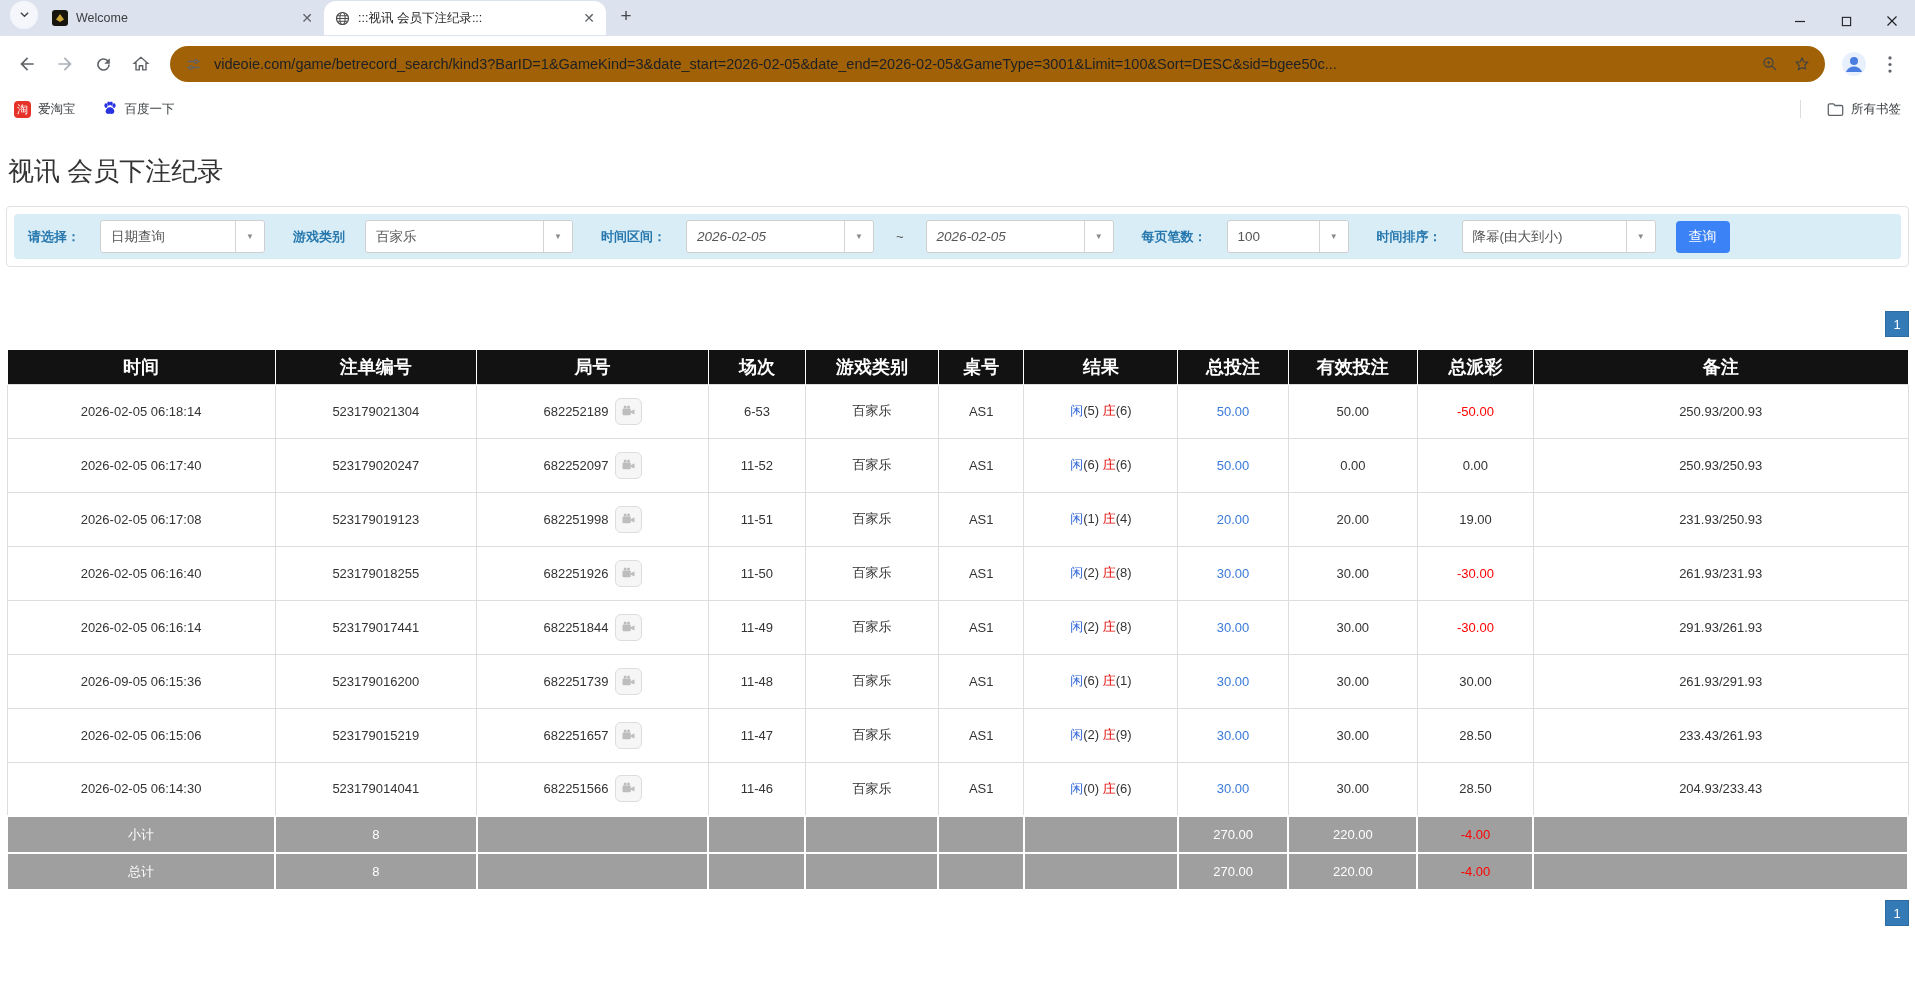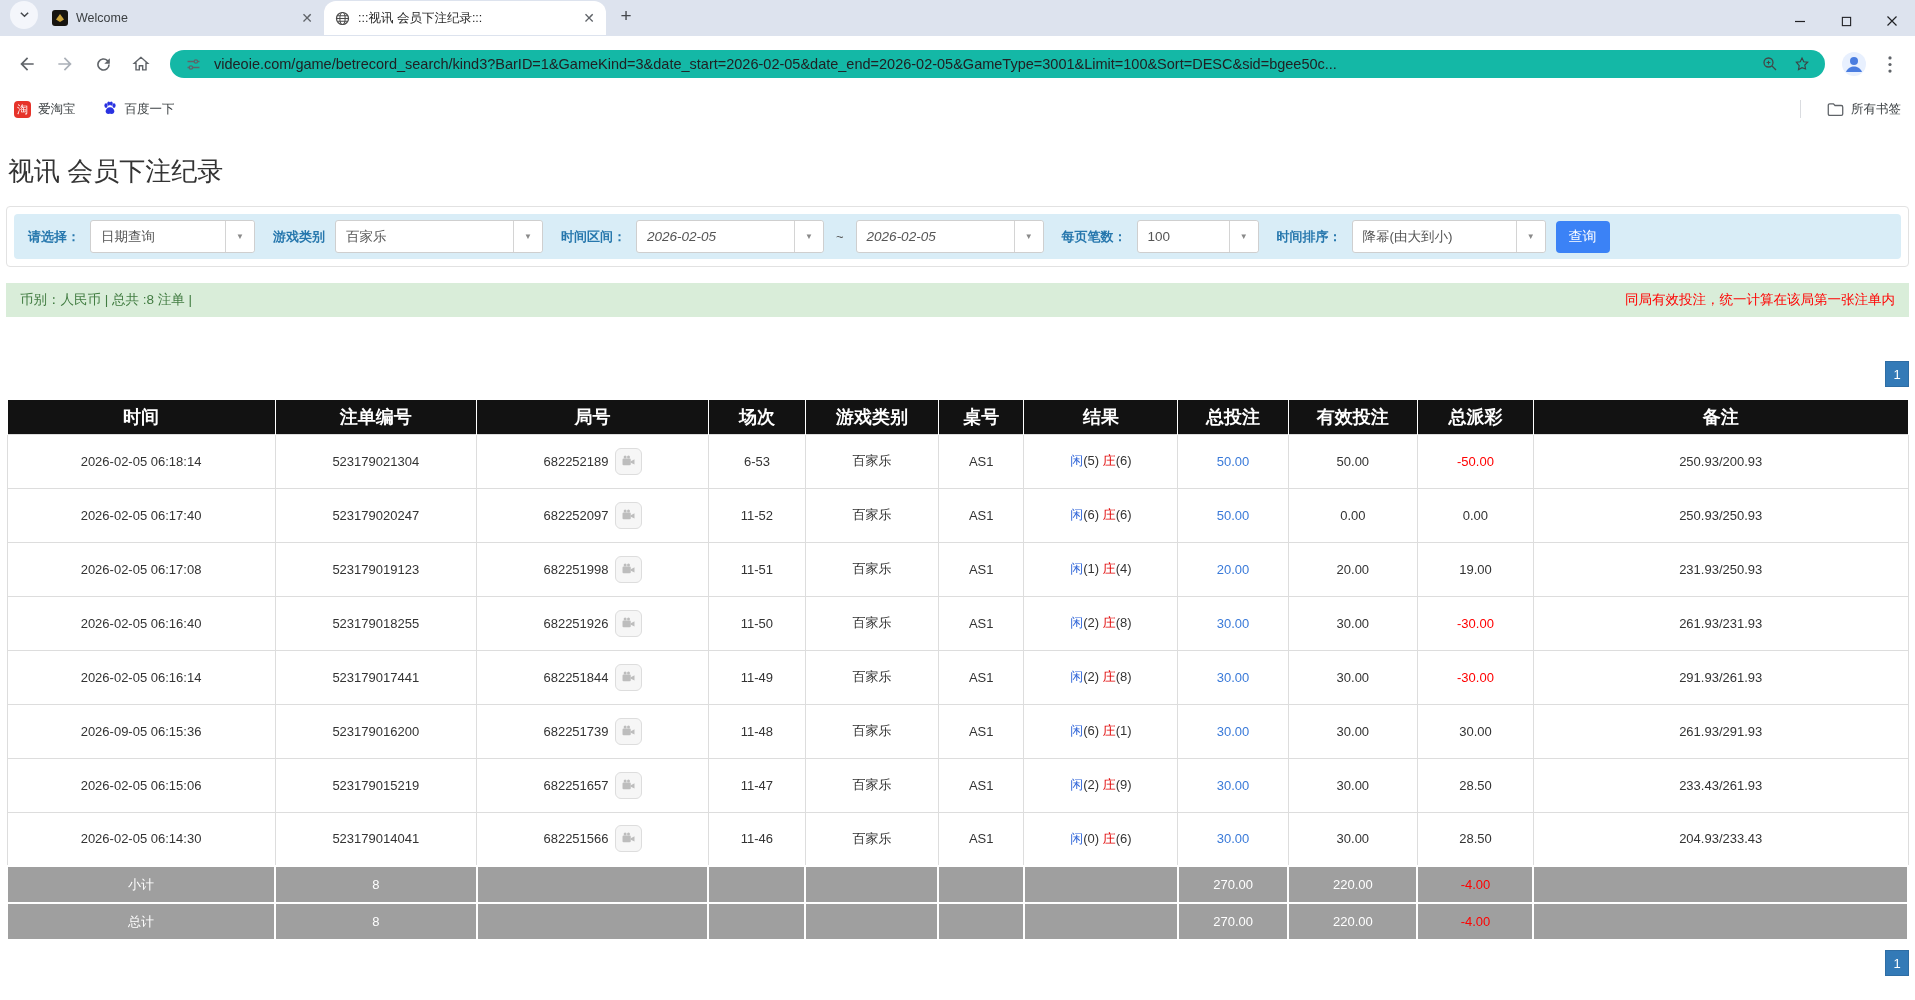--- a/index.html
+++ b/index.html
@@ -20,42 +20,42 @@
   .fav-welcome { background:#17140f; border-radius:3px; position:relative; }
   .fav-welcome::after { content:""; width:8px; height:8px; background:#caa23a; clip-path:polygon(50% 0,100% 70%,50% 100%,0 70%); }
   .newtab-btn { width:28px; height:28px; margin:0 0 5px 6px; border:none; background:transparent; font-size:19px;
                 color:#45484d; cursor:pointer; line-height:1; }
   .win-controls { position:absolute; right:0; top:0; height:42px; display:flex; }
   .win-btn { width:46px; height:100%; display:flex; align-items:center; justify-content:center; color:#202124; cursor:pointer; }
 
   .toolbar { height:56px; background:#fff; display:flex; align-items:center; padding:0 10px; gap:4px; }
   .nav-btn { width:34px; height:34px; border:none; background:transparent; display:flex; align-items:center;
              justify-content:center; border-radius:50%; cursor:pointer; }
-  .urlbar { flex:1; height:28px; background:#14b8a6; border-radius:18px; margin:0 8px; display:flex;
+  .urlbar { flex:1; height:36px; background:#a16207; border-radius:18px; margin:0 8px; display:flex;
             align-items:center; padding:0 12px; gap:10px; min-width:0; }
   .url-text { flex:1; font-size:14.5px; color:#202124; white-space:nowrap; overflow:hidden; text-overflow:ellipsis; }
   .pill-icon { flex:0 0 auto; width:22px; height:22px; display:flex; align-items:center; justify-content:center; cursor:pointer; }
   .avatar-btn { width:34px; height:34px; border-radius:50%; display:flex; align-items:center; justify-content:center; cursor:pointer; }
   .menu-btn { width:30px; height:34px; display:flex; align-items:center; justify-content:center; cursor:pointer; }
 
   .bookmarksbar { height:34px; background:#fff; display:flex; align-items:center; padding:0 14px; gap:26px;
                   font-size:12.5px; color:#3c4043; }
   .bm-item { display:flex; align-items:center; gap:7px; cursor:pointer; }
   .bm-ico-taobao { width:17px; height:17px; background:#e6332a; border-radius:4px; color:#fff; font-size:11px;
                    display:flex; align-items:center; justify-content:center; }
   .bm-spacer { flex:1; }
   .bm-divider { width:1px; height:18px; background:#dadce0; }
   .bm-right { display:flex; align-items:center; gap:7px; cursor:pointer; }
 
   
   .page { padding:0 6px; }
   .page-title { font-size:26px; font-weight:400; color:#333; margin:28px 0 17px 2px; }
 
   .filter-wrap { border:1px solid #e2e2e2; border-radius:4px; padding:7px; background:#fff; }
-  .filter-bar { background:#d9edf7; border-radius:4px; padding:6px 12px; display:flex; align-items:center; gap:10px; }
+  .filter-bar { background:#d9edf7; border-radius:4px; padding:6px 12px; display:flex; align-items:center; gap:20px; }
   .f-label { font-size:13px; font-weight:bold; color:#2677ad; white-space:nowrap; margin-left:8px; }
   .f-label:first-child { margin-left:2px; }
   .combo { background:#fff; border:1px solid #cfcfcf; border-radius:3px; height:33px; display:flex; align-items:stretch; }
   .combo .val { display:flex; align-items:center; padding:0 10px; font-size:13.5px; color:#555; flex:1; white-space:nowrap; }
   .combo .arrow { width:29px; border-left:1px solid #d4d4d4; display:flex; align-items:center; justify-content:center;
                   color:#8a8a8a; font-size:8px; cursor:pointer; background:#fff; border-radius:0 3px 3px 0; }
   .w-select { width:165px; } .w-game { width:208px; } .w-date { width:188px;font-style:italic; }
   .w-per { width:122px; } .w-sort { width:194px; }
   .tilde { font-size:13px; color:#555; margin:0 2px; }
   .search-btn { height:32px; padding:0 13px; background:#3b82f6; color:#fff; border:none; border-radius:4px;
@@ -261,24 +261,20 @@
       <span class="f-label">时间排序：</span>
       <div class="combo w-sort">
         <span class="val">降幂(由大到小)</span>
         <span class="arrow">▼</span>
       </div>
 
       <button class="search-btn">查询</button>
     </div>
   </div>
 
-  <div class="info-bar">
-    <span class="info-left">币别：人民币 | 总共 :8 注单 |</span>
-    <span class="info-right">同局有效投注，统一计算在该局第一张注单内</span>
-  </div>
 
   <div class="pager pager-top">
     <span class="page-num">1</span>
   </div>
 
   <table class="records">
     <colgroup>
       <col style="width:14.1%">
         <col style="width:10.6%">
         <col style="width:12.2%">

